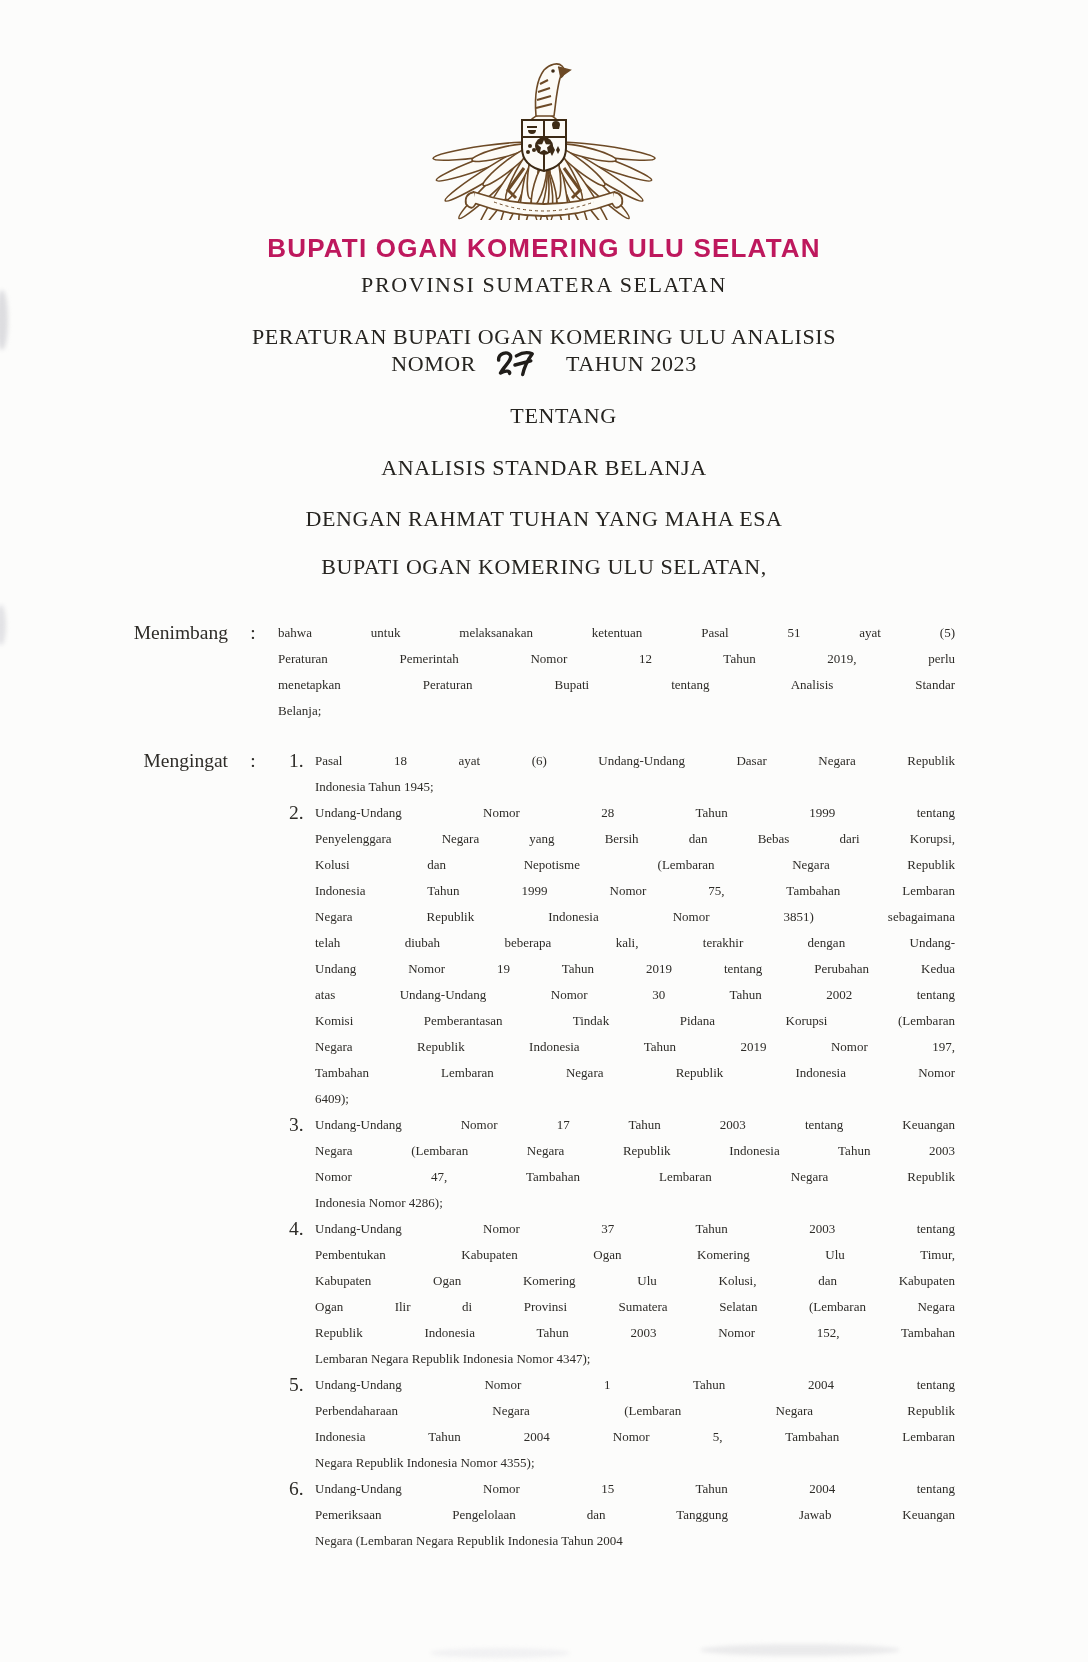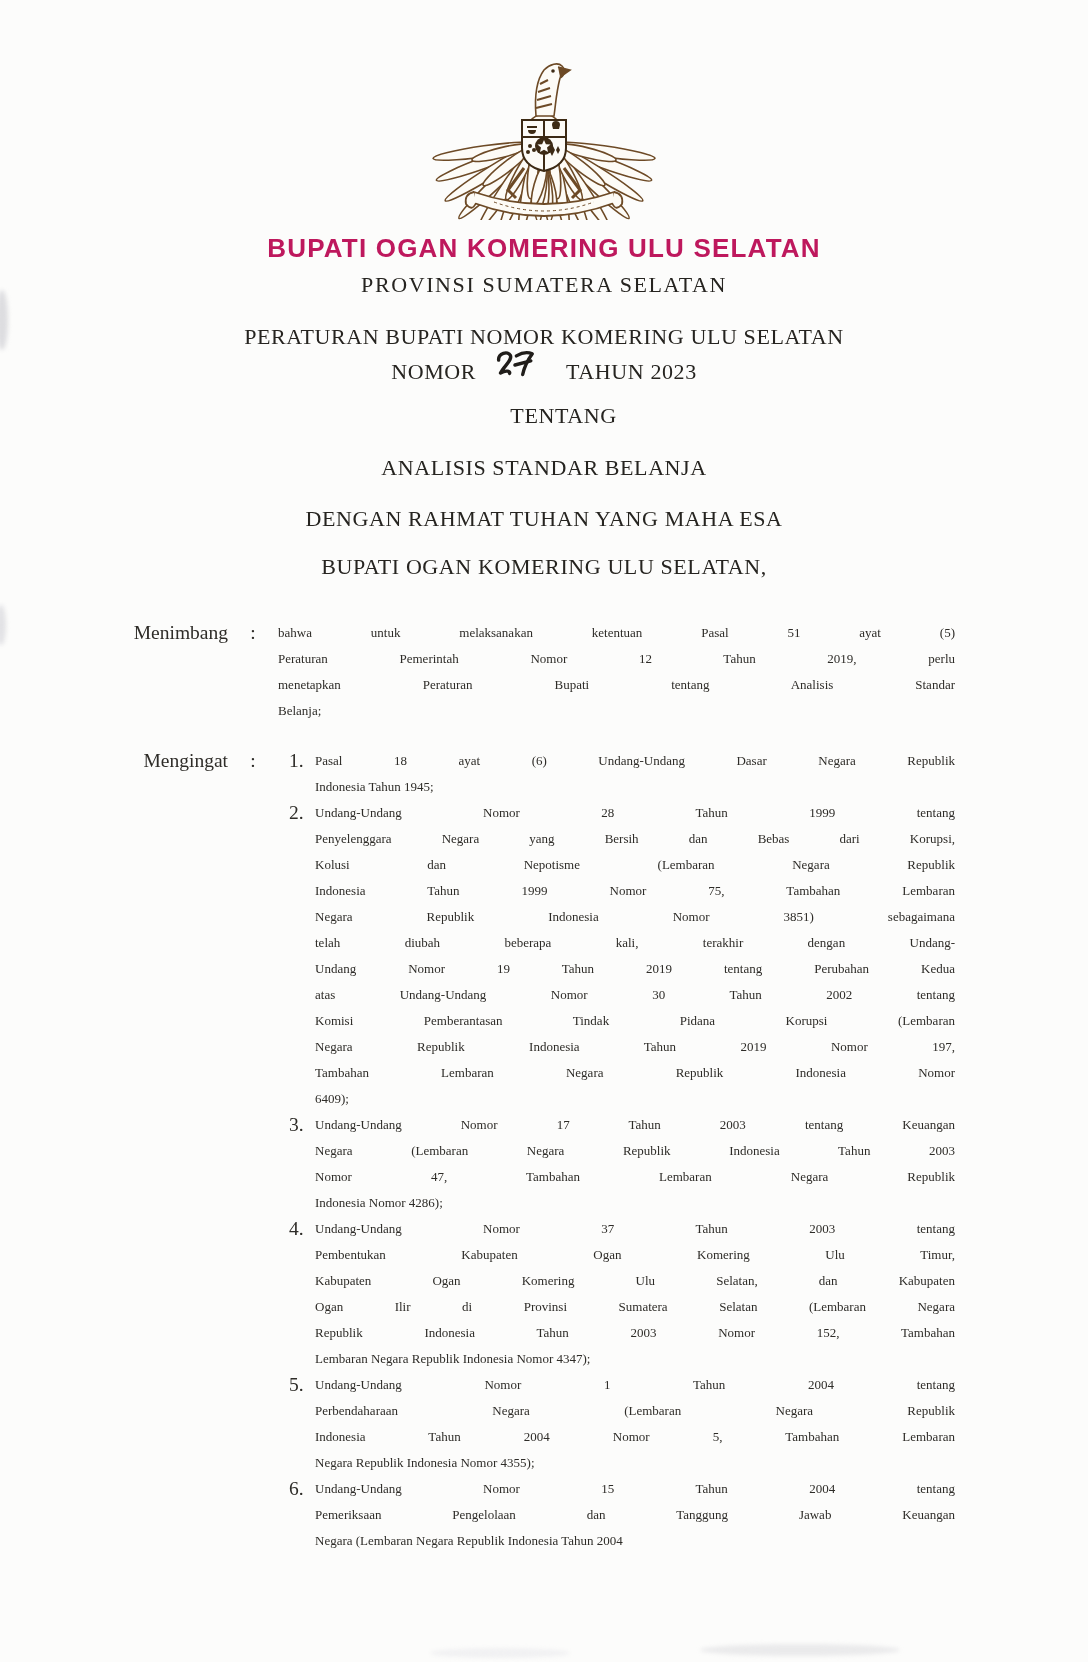--- a/index.html
+++ b/index.html
@@ -19,21 +19,21 @@
   .section { position:absolute; left:112px; width:843px; display:flex; align-items:flex-start; }
   .label-col { width:116px; flex:none; font-size:19.5px; line-height:26px; color:#2e2c28;text-align:right; }
   .colon-col { width:50px; flex:none; text-align:center; font-size:19.5px; line-height:26px; }
   .content-col { flex:1; min-width:0; }
   .jlines { font-size:13px; line-height:26px; color:#2e2c28; }
   .jline { text-align:justify; text-align-last:justify; text-justify:inter-word; white-space:normal; }
   .jlines .jline:last-child { text-align-last:left; }
   .list-item { display:flex; align-items:flex-start; }
   .num-col { width:37px; flex:none; font-size:19.5px; line-height:26px; padding-left:11px; box-sizing:border-box; }
   .item-text { flex:1; min-width:0; }
-  .nomor-row { display:flex; justify-content:center; align-items:flex-end; gap:0; }
+  .nomor-row { display:flex; justify-content:center; align-items:flex-start; gap:0; }
   .nomor-row .gap-s { width:16px; flex:none; }
   .nomor-row .gap-l { width:28px; flex:none; }
   .handwrite { transform:rotate(-4deg); margin-top:-6px; }
   
   .smudge { position:absolute; border-radius:50%; filter:blur(2px); }
 </style>
 </head>
 <body>
 
 <div id="page">
@@ -112,21 +112,21 @@
         <path d="M50,152 q-10,2 -8,12 q6,8 10,-1"></path>
         <path d="M190,152 q10,2 8,12 q-6,8 -10,-1"></path>
         <path d="M70,162 Q120,180 170,162" fill="none" stroke-width="1" stroke-dasharray="3,3"></path>
       </g>
     </svg>
   </div>
 
   <div class="abs center title-sans" style="top:233px;">BUPATI OGAN KOMERING ULU SELATAN</div>
   <div class="abs center caps-serif" style="top:272px; letter-spacing:1.6px;">PROVINSI SUMATERA SELATAN</div>
 
-  <div class="abs center caps-serif" style="top:324px;">PERATURAN BUPATI NOMOR KOMERING ULU SELATAN</div>
+  <div class="abs center caps-serif" style="top:324px;">PERATURAN BUPATI OGAN KOMERING ULU ANALISIS</div>
 
   <div class="abs center" style="top:351px;">
     <div class="nomor-row">
       <span class="caps-serif">NOMOR</span>
       <span class="gap-s"></span>
       <span class="handwrite">
         <svg width="46" height="36" viewBox="0 0 46 36">
           <g fill="none" stroke="#201d1a" stroke-width="3.4" stroke-linecap="round" stroke-linejoin="round">
             <path d="M7,14 C7,7 17,5 19,10 C21,15 12,20 8,27 C14,24 18,26 17,28"></path>
             <path d="M25,11 C31,8 37,8 41,10 C36,16 32,23 30,30"></path>
@@ -196,21 +196,21 @@
           <div class="jline">Nomor 47, Tambahan Lembaran Negara Republik</div>
           <div class="jline">Indonesia Nomor 4286);</div>
         </div>
       </div>
 
       <div class="list-item">
         <div class="num-col">4.</div>
         <div class="item-text jlines">
           <div class="jline">Undang-Undang Nomor 37 Tahun 2003 tentang</div>
           <div class="jline">Pembentukan Kabupaten Ogan Komering Ulu Timur,</div>
-          <div class="jline">Kabupaten Ogan Komering Ulu Selatan, dan Kabupaten</div>
+          <div class="jline">Kabupaten Ogan Komering Ulu Kolusi, dan Kabupaten</div>
           <div class="jline">Ogan Ilir di Provinsi Sumatera Selatan (Lembaran Negara</div>
           <div class="jline">Republik Indonesia Tahun 2003 Nomor 152, Tambahan</div>
           <div class="jline">Lembaran Negara Republik Indonesia Nomor 4347);</div>
         </div>
       </div>
 
       <div class="list-item">
         <div class="num-col">5.</div>
         <div class="item-text jlines">
           <div class="jline">Undang-Undang Nomor 1 Tahun 2004 tentang</div>

